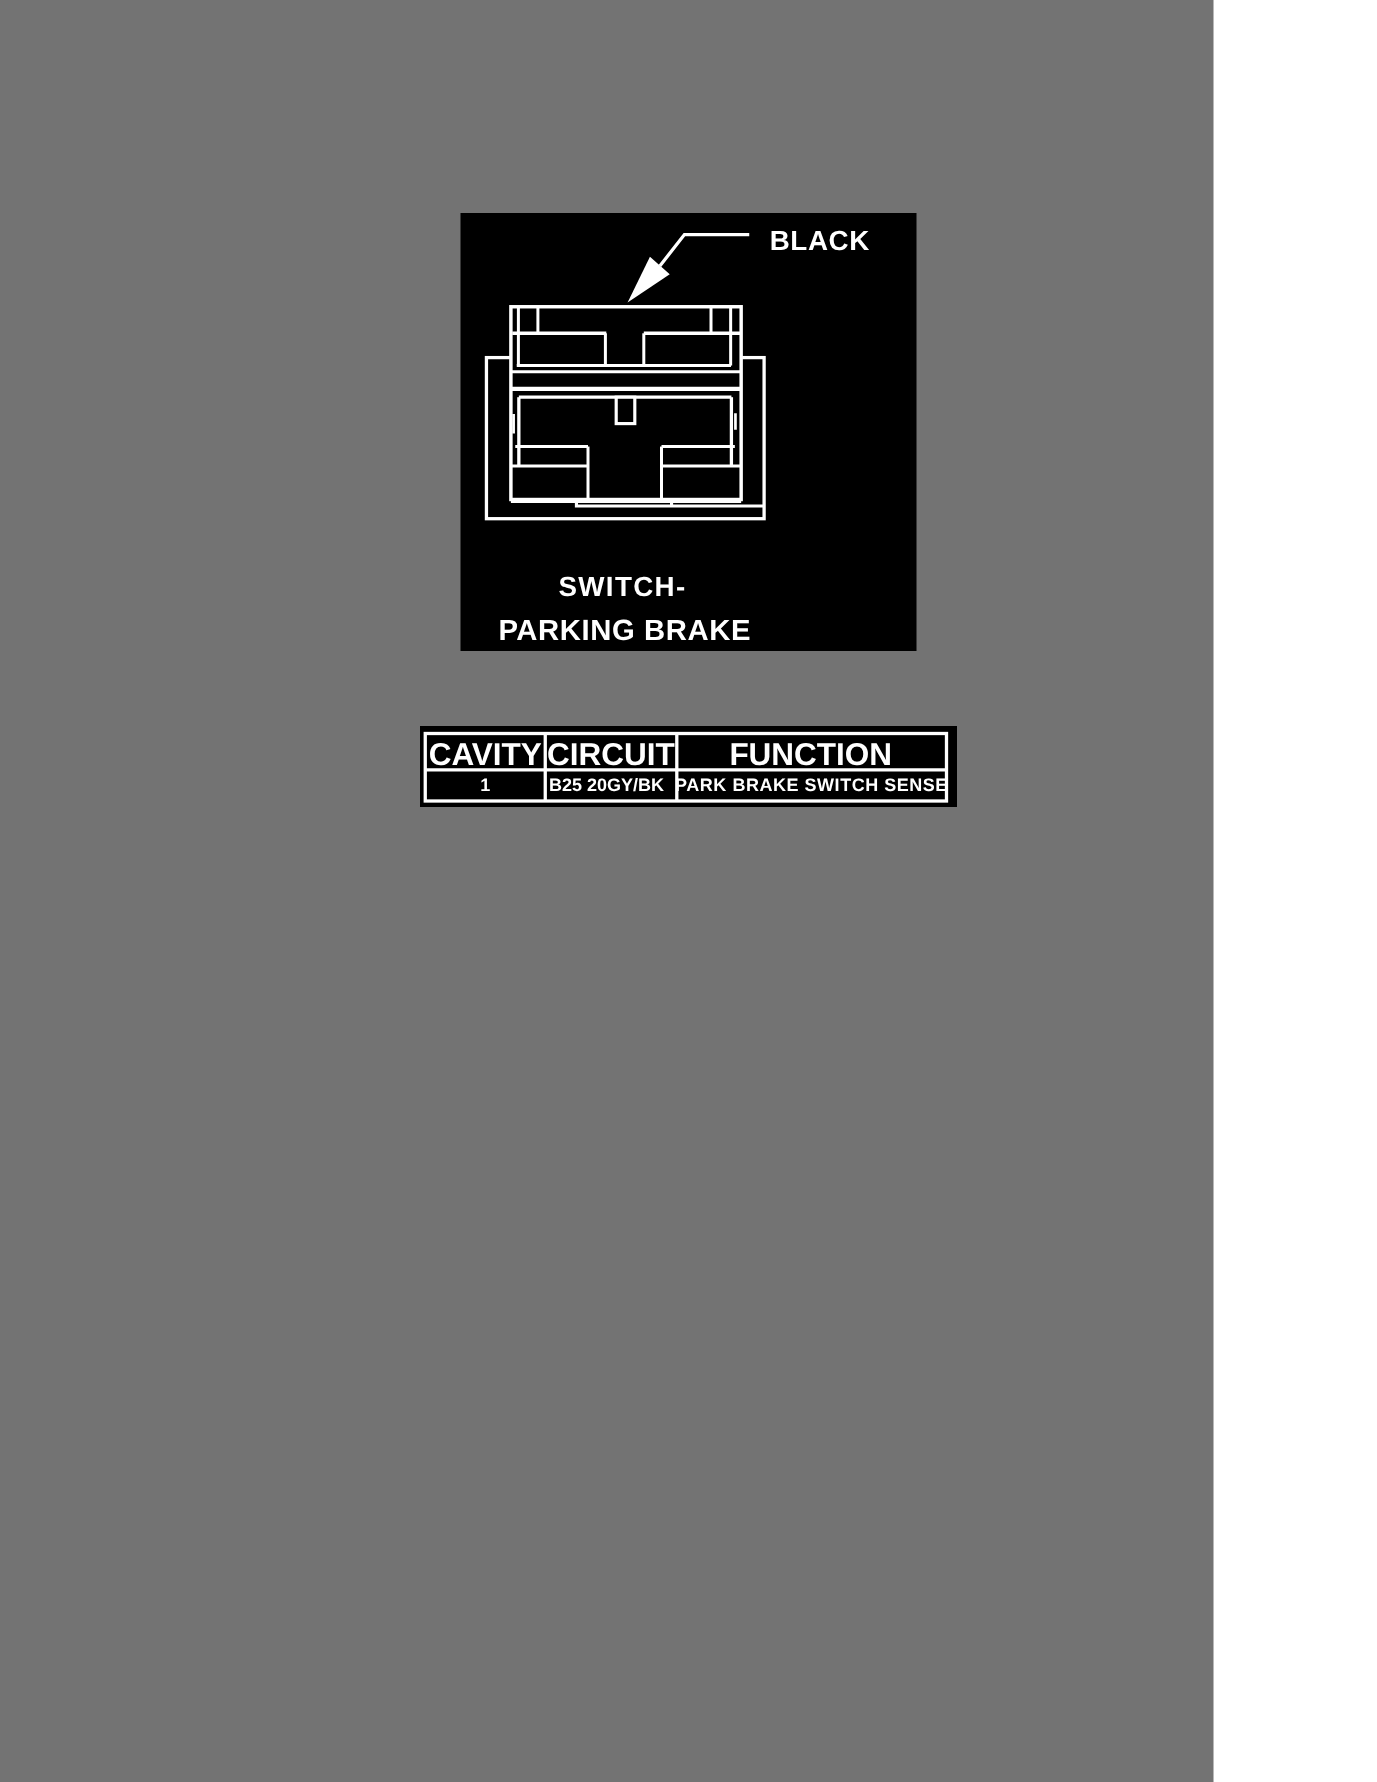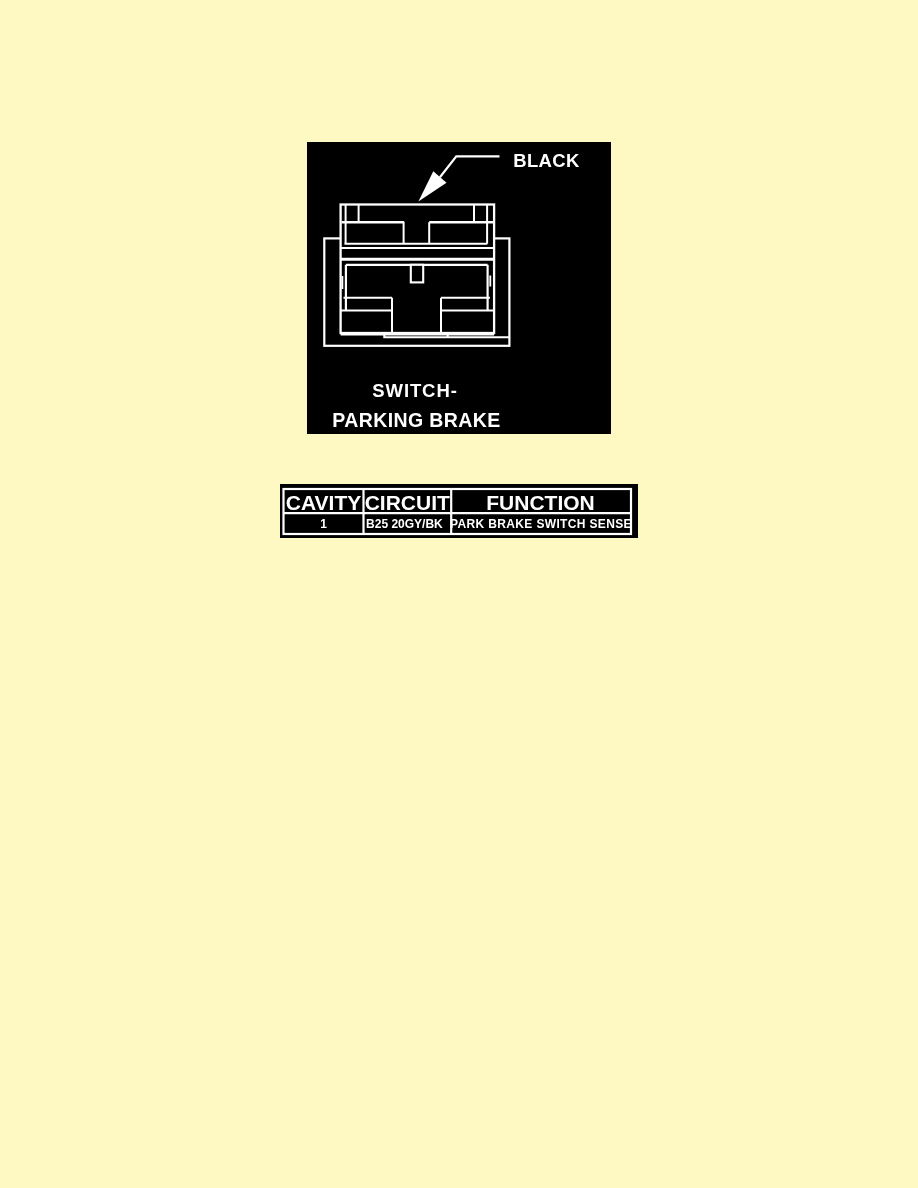--- a/index.html
+++ b/index.html
@@ -1,16 +1,16 @@
 <!DOCTYPE html>
 <html><head>
 <meta charset="utf-8">
 <style>
   html,body{margin:0;padding:0;background:#ffffff;}
-  #page{position:relative;width:918px;height:1188px;background:#fef9c3;overflow:hidden;}
+  #page{position:relative;width:809px;height:1188px;background:#737373;overflow:hidden;}
   svg{position:absolute;left:0;top:0;}
   text{font-family:"Liberation Sans",sans-serif;fill:#ffffff;font-weight:bold;}
 </style>
 </head>
 <body>
 <div id="page">
 <svg width="918" height="1188" viewBox="0 0 918 1188">
 
   <rect x="307" y="142" width="304" height="292" fill="#000000"></rect>
 

